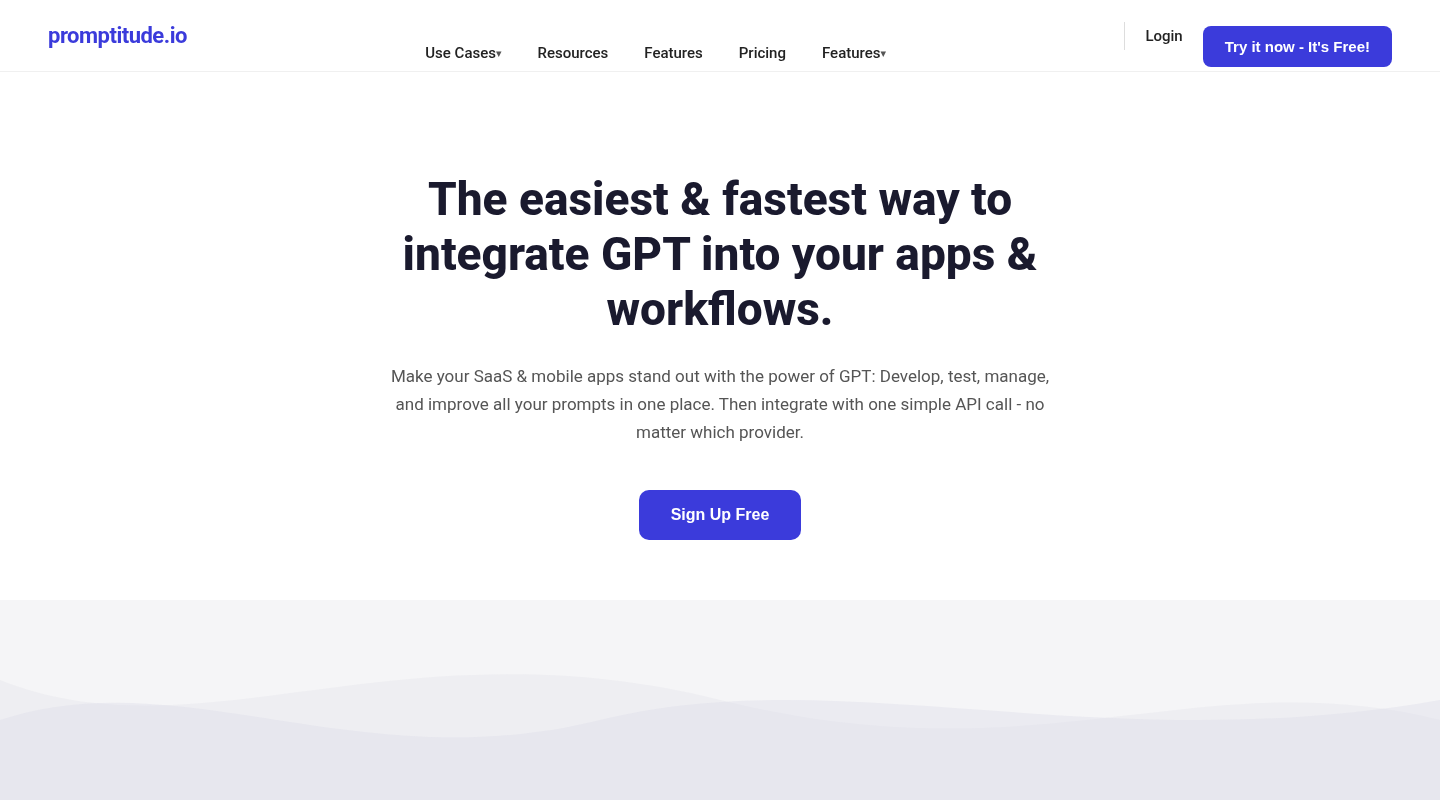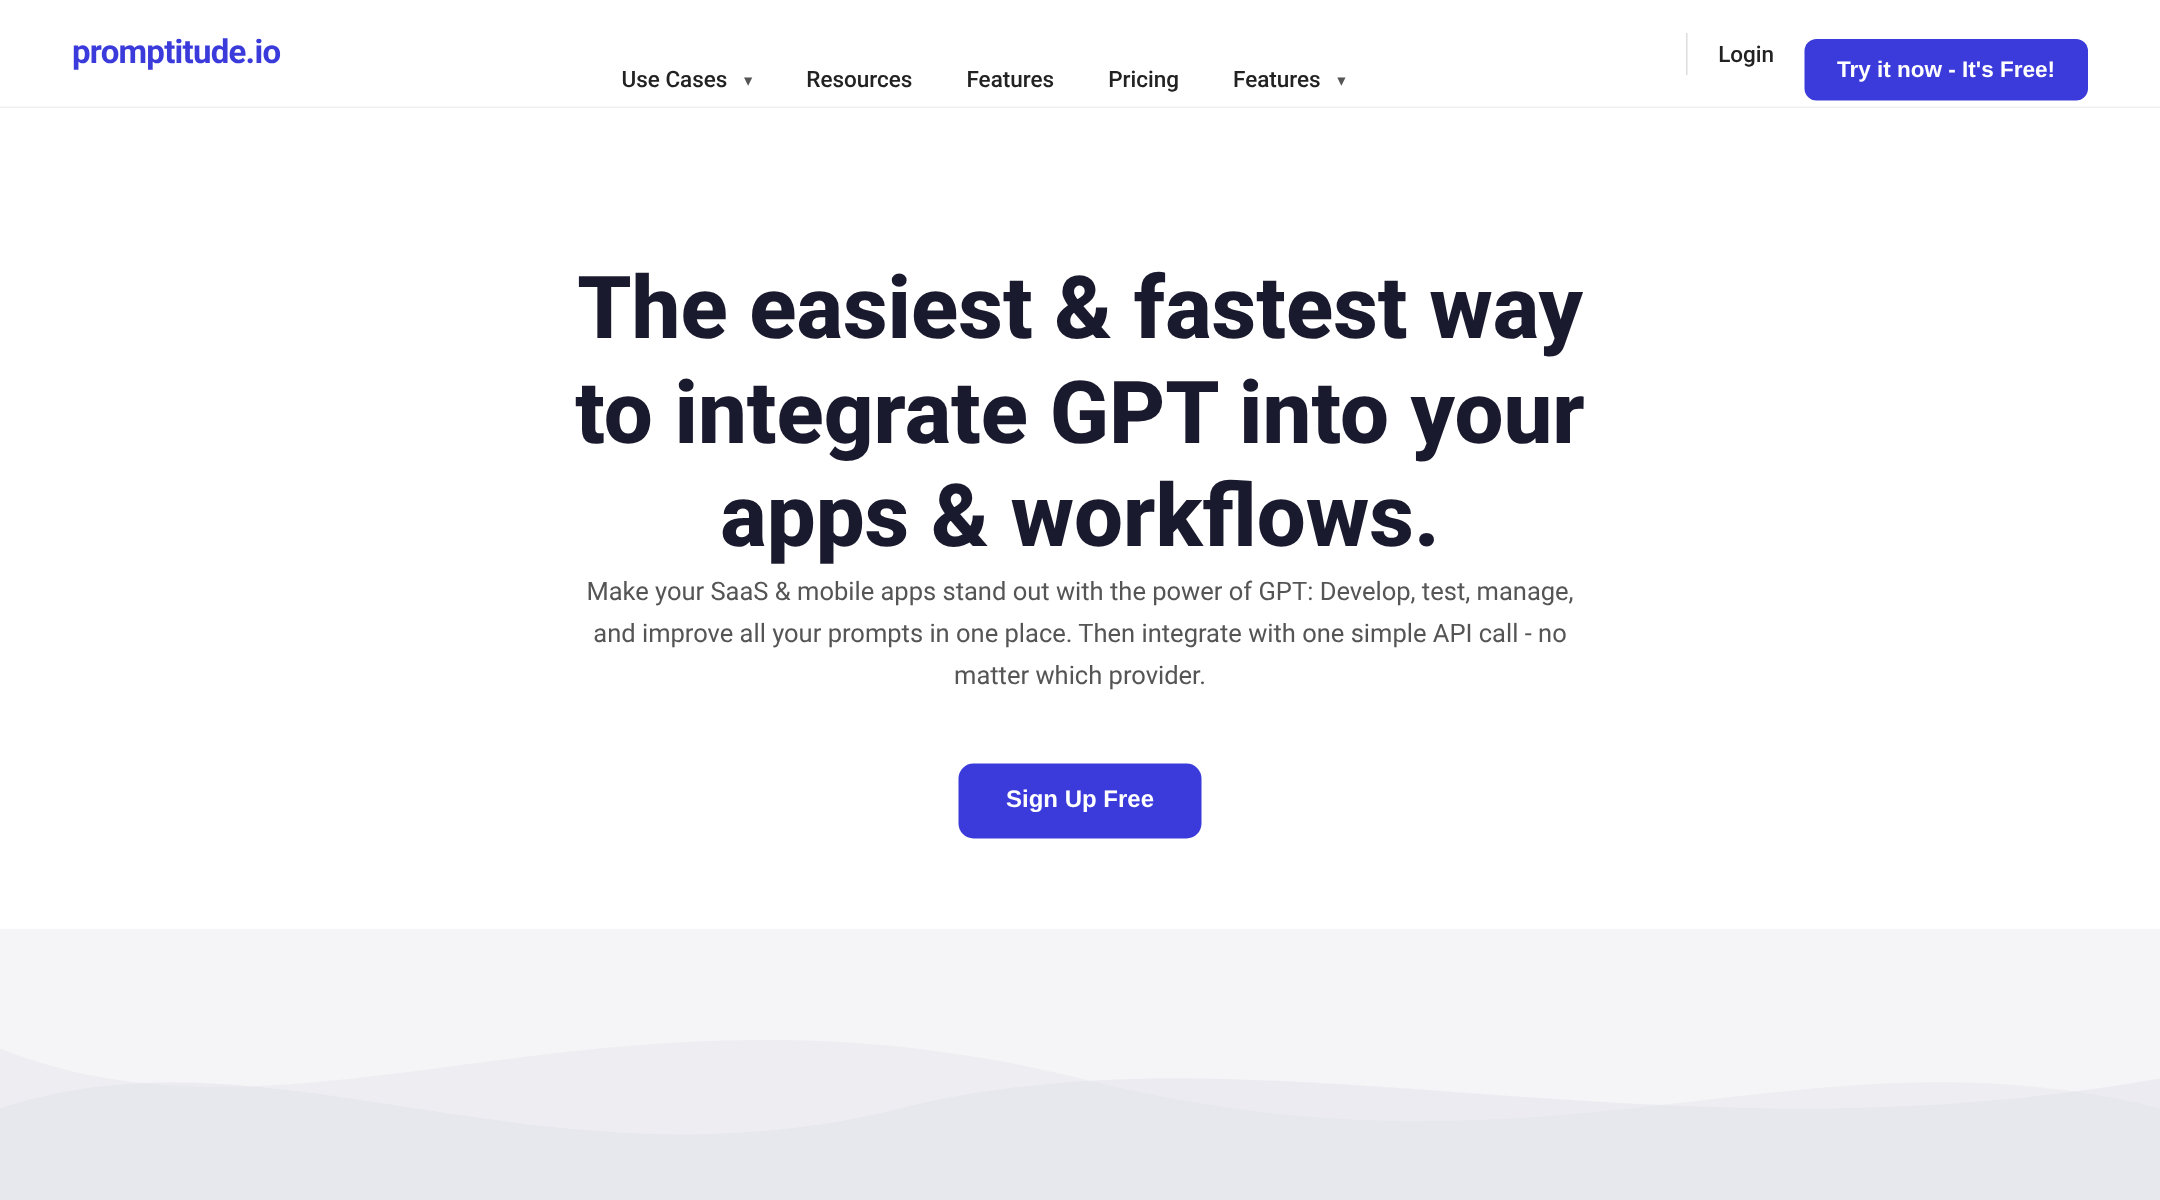--- a/index.html
+++ b/index.html
@@ -30,21 +30,21 @@
       gap: 36px;
       list-style: none;
     }
     .nav-links li a {
       text-decoration: none;
       color: #222;
       font-size: 15px;
       font-weight: 500;
       display: flex;
       align-items: center;
-      gap: 11px;
+      gap: 0;
       margin-top: 35px;
     }
     .nav-links li a .chevron {
       font-size: 11px;
       color: #555;
     }
     .nav-divider {
       width: 1px;
       height: 28px;
       background: #ddd;
@@ -77,25 +77,26 @@
     .hero {
       display: flex;
       flex-direction: column;
       align-items: center;
       text-align: center;
       padding: 100px 48px 0;
       background: #fff;
       position: relative;
     }
     .hero-title {
-      font-size: 58px;
+      font-size: 46px;
       font-weight: 800;
       color: #1a1a2e;
       line-height: 1.2;
       max-width: 700px;
+      margin-bottom: 24px;
     }
     .hero-subtitle {
       font-size: 17px;
       color: #555;
       max-width: 680px;
       line-height: 1.65;
       margin-bottom: 44px;
     }
     .hero-buttons {
       display: flex;

